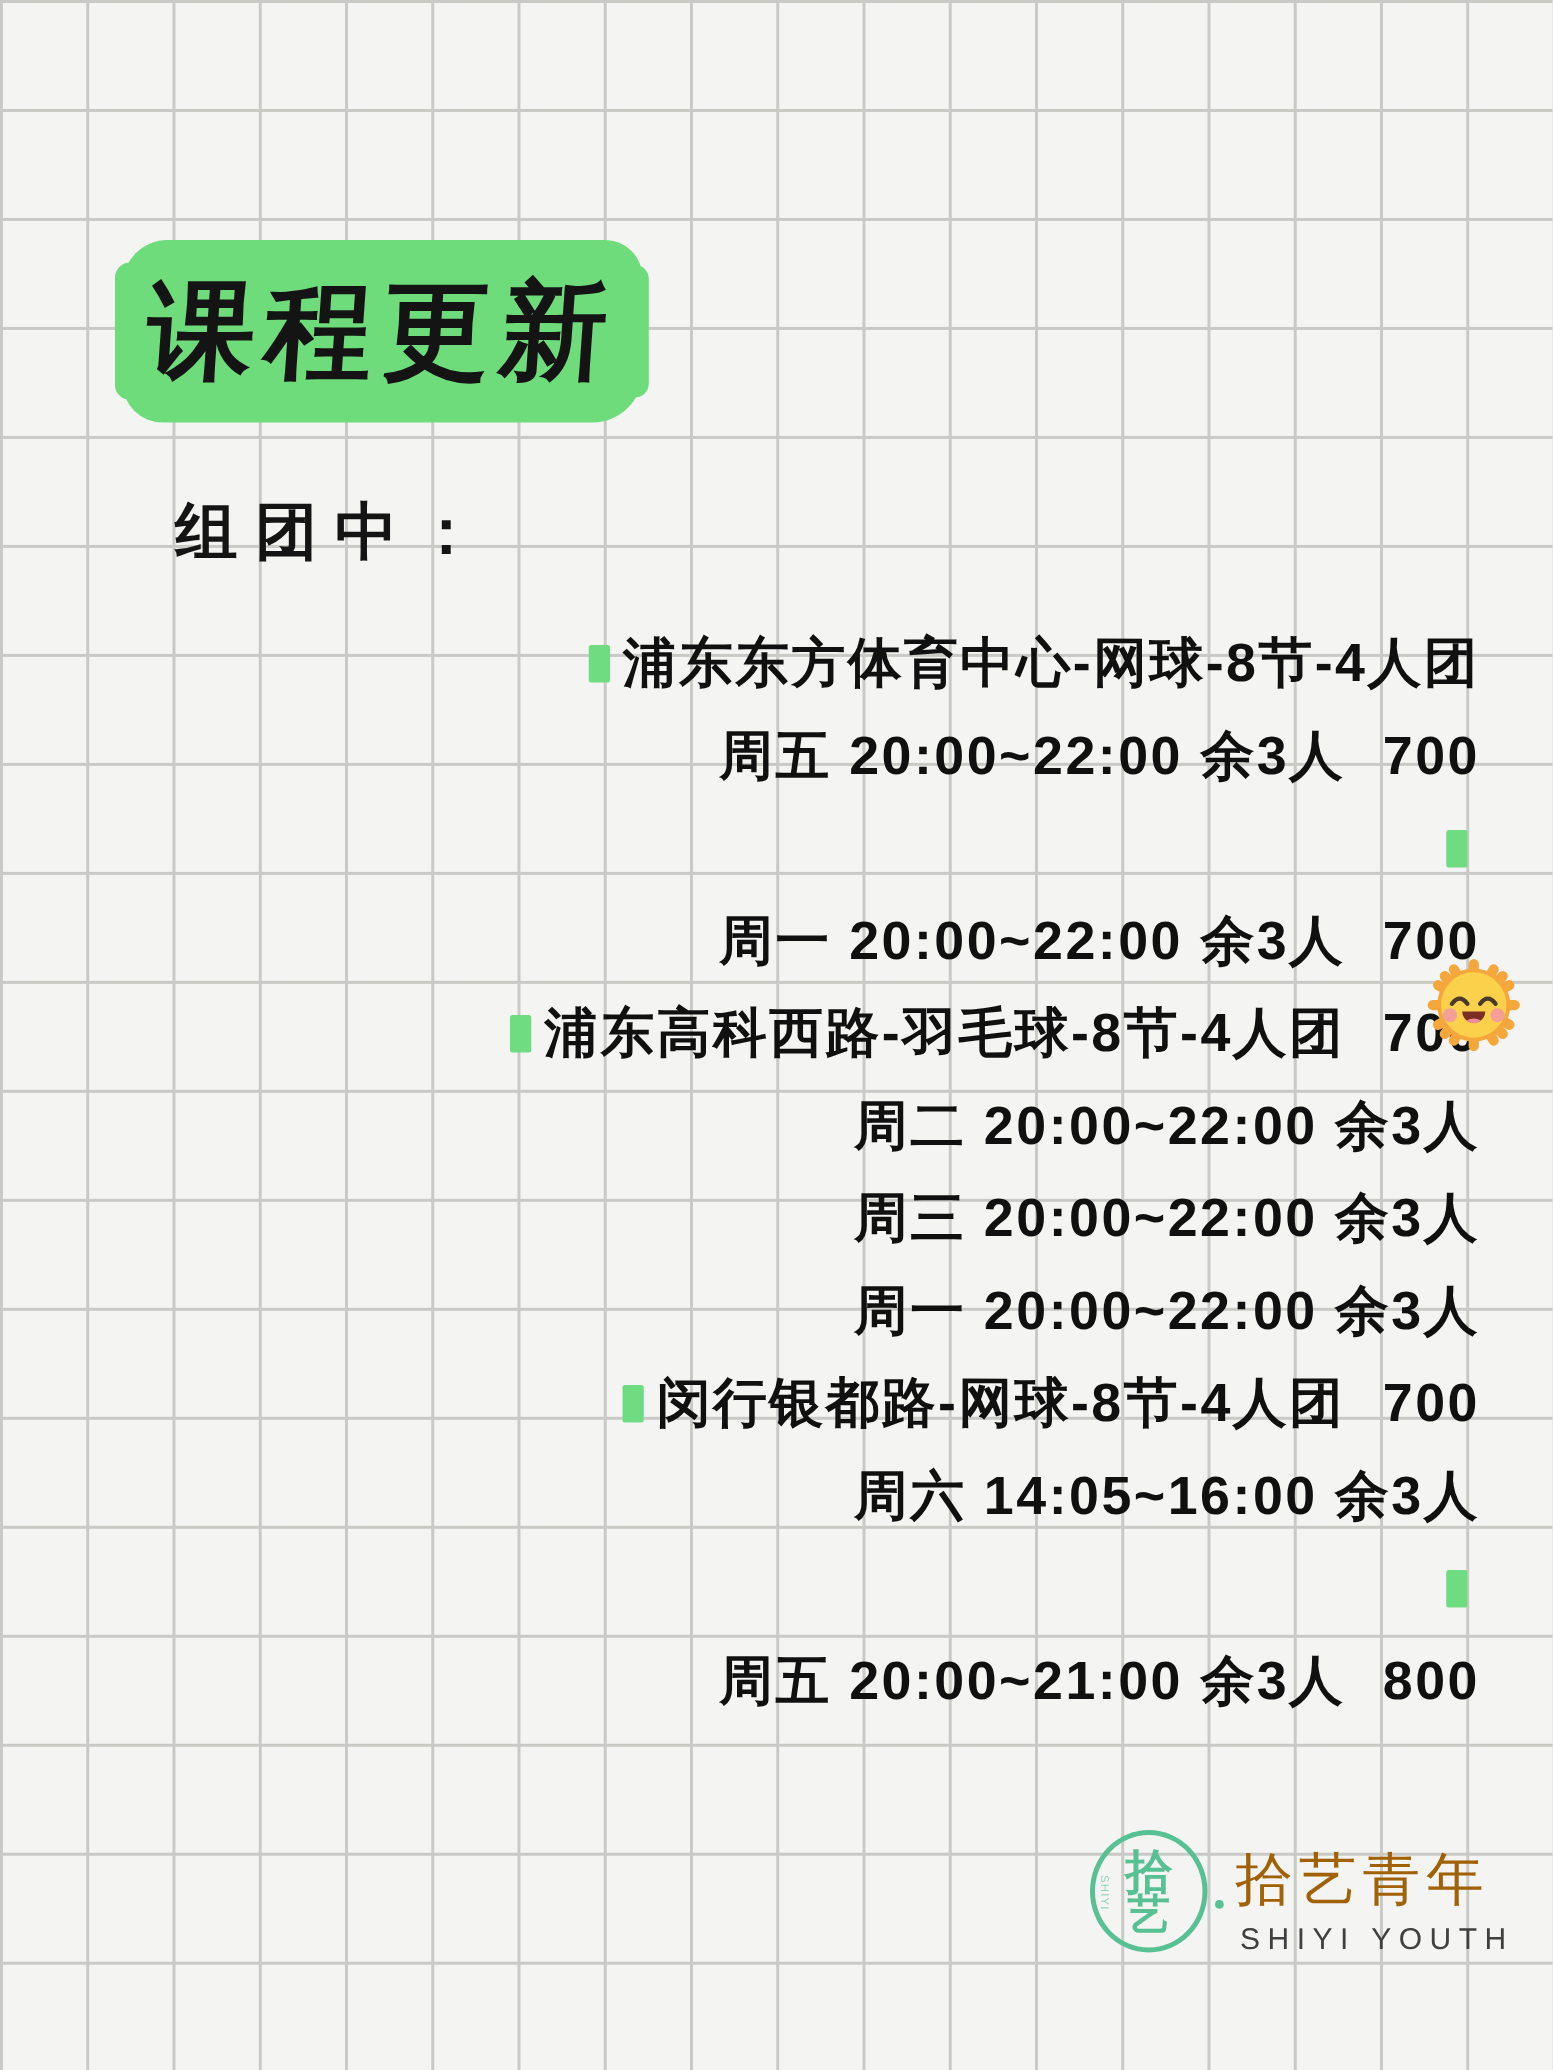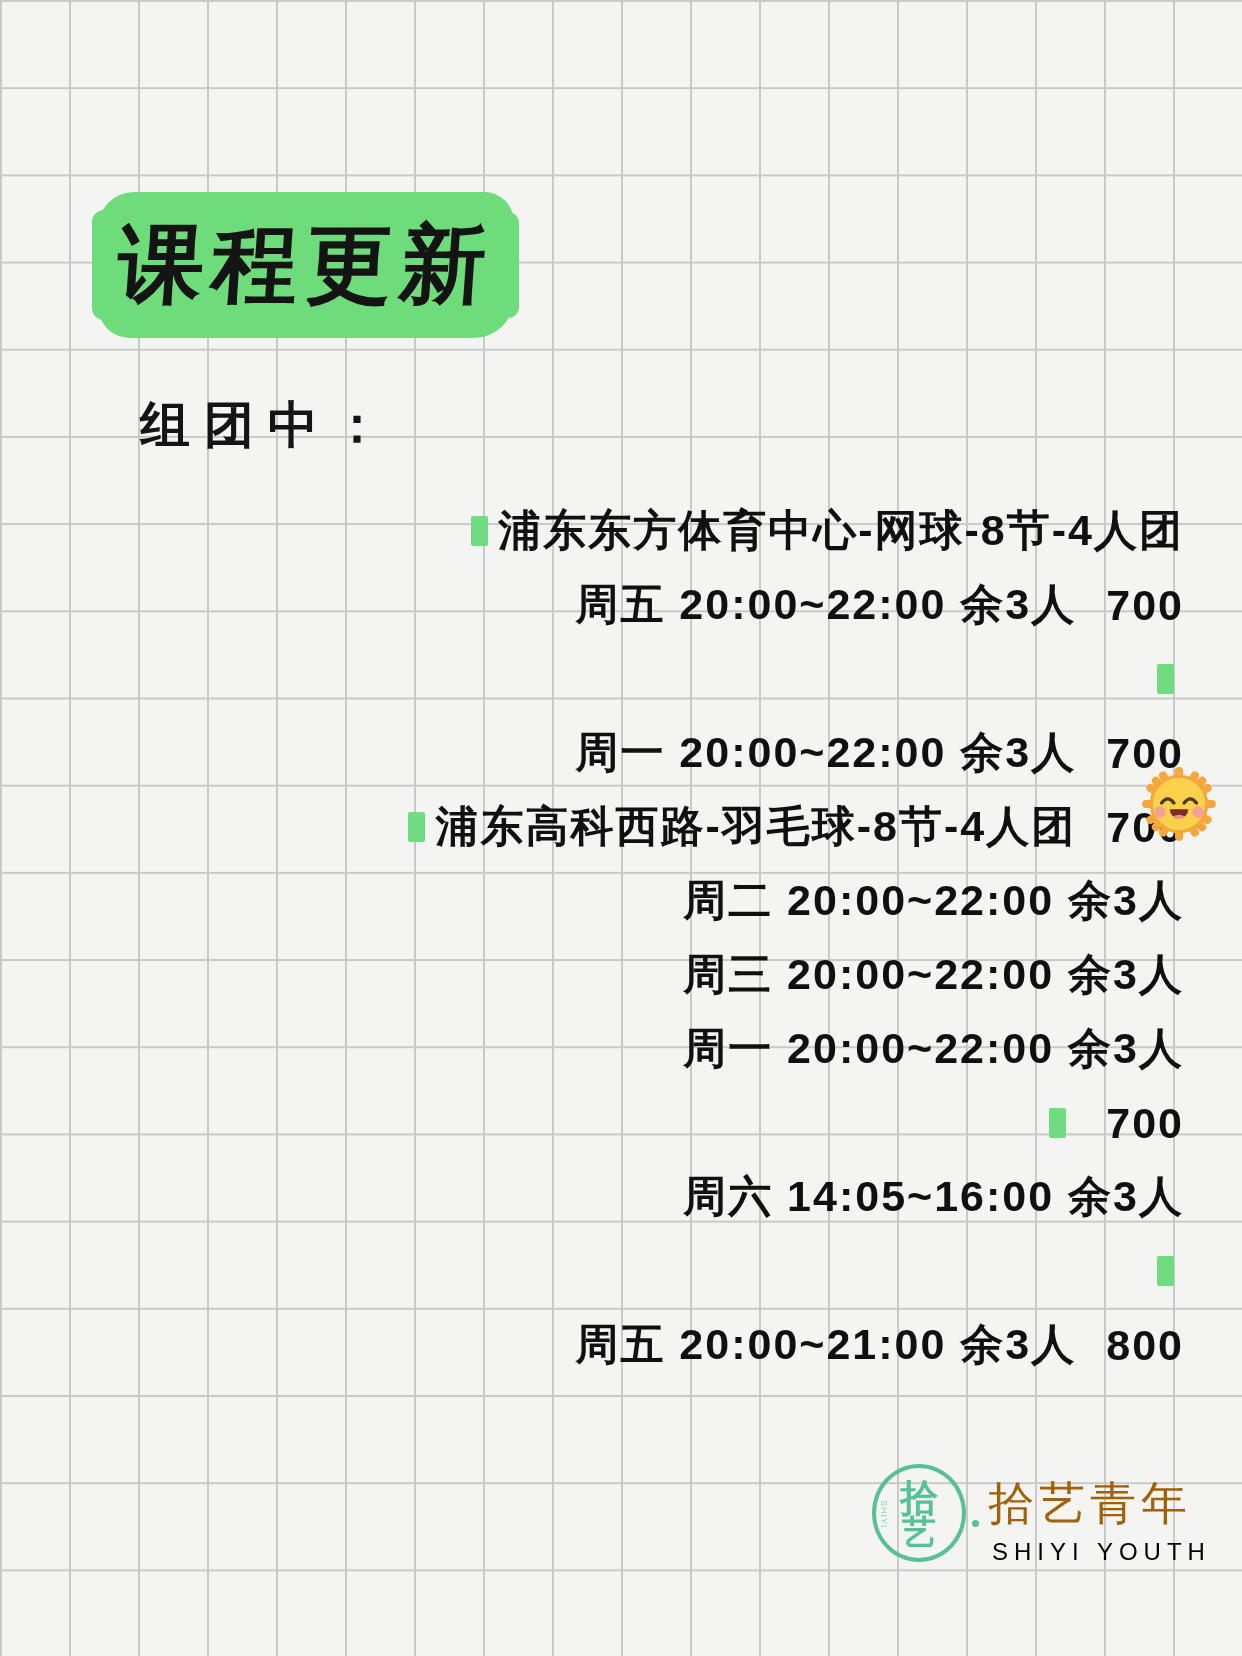--- a/index.html
+++ b/index.html
@@ -72,21 +72,21 @@
   .logo-dot{
     position:absolute;left:96px;top:52px;width:7px;height:7px;border-radius:50%;
     background:#58c193;
   }
   .logo-text{margin-left:22px;padding-top:14px;}
   .logo-cn{
     font-size:46px;color:#a16207;letter-spacing:5px;font-weight:500;
     white-space:nowrap;line-height:1.1;
   }
   .logo-en{
-    font-size:24px;color:#000000;letter-spacing:6px;font-weight:400;
+    font-size:24px;color:#404040;letter-spacing:6px;font-weight:400;
     margin-top:9px;margin-left:4px;white-space:nowrap;text-align:right;
   }
 </style>
 </head>
 <body>
 
 <div class="header-box">
   <div class="header-title">课程更新</div>
 </div>
 
@@ -117,20 +117,21 @@
       <span class="txt">周二 20:00~22:00 余3人</span>
     </div>
     <div class="row sched-row">
       <span class="txt">周三 20:00~22:00 余3人</span>
     </div>
     <div class="row sched-row">
       <span class="txt">周一 20:00~22:00 余3人</span>
     </div>
     <div class="row title-row">
       <span class="bullet"></span>
+      <span class="txt">闵行银都路-网球-8节-4人团</span>
       <span class="price">700</span>
     </div>
     <div class="row sched-row">
       <span class="txt">周六 14:05~16:00 余3人</span>
     </div>
     <div class="row title-row">
       <span class="bullet"></span>
     </div>
     <div class="row sched-row">
       <span class="txt">周五 20:00~21:00 余3人</span>

